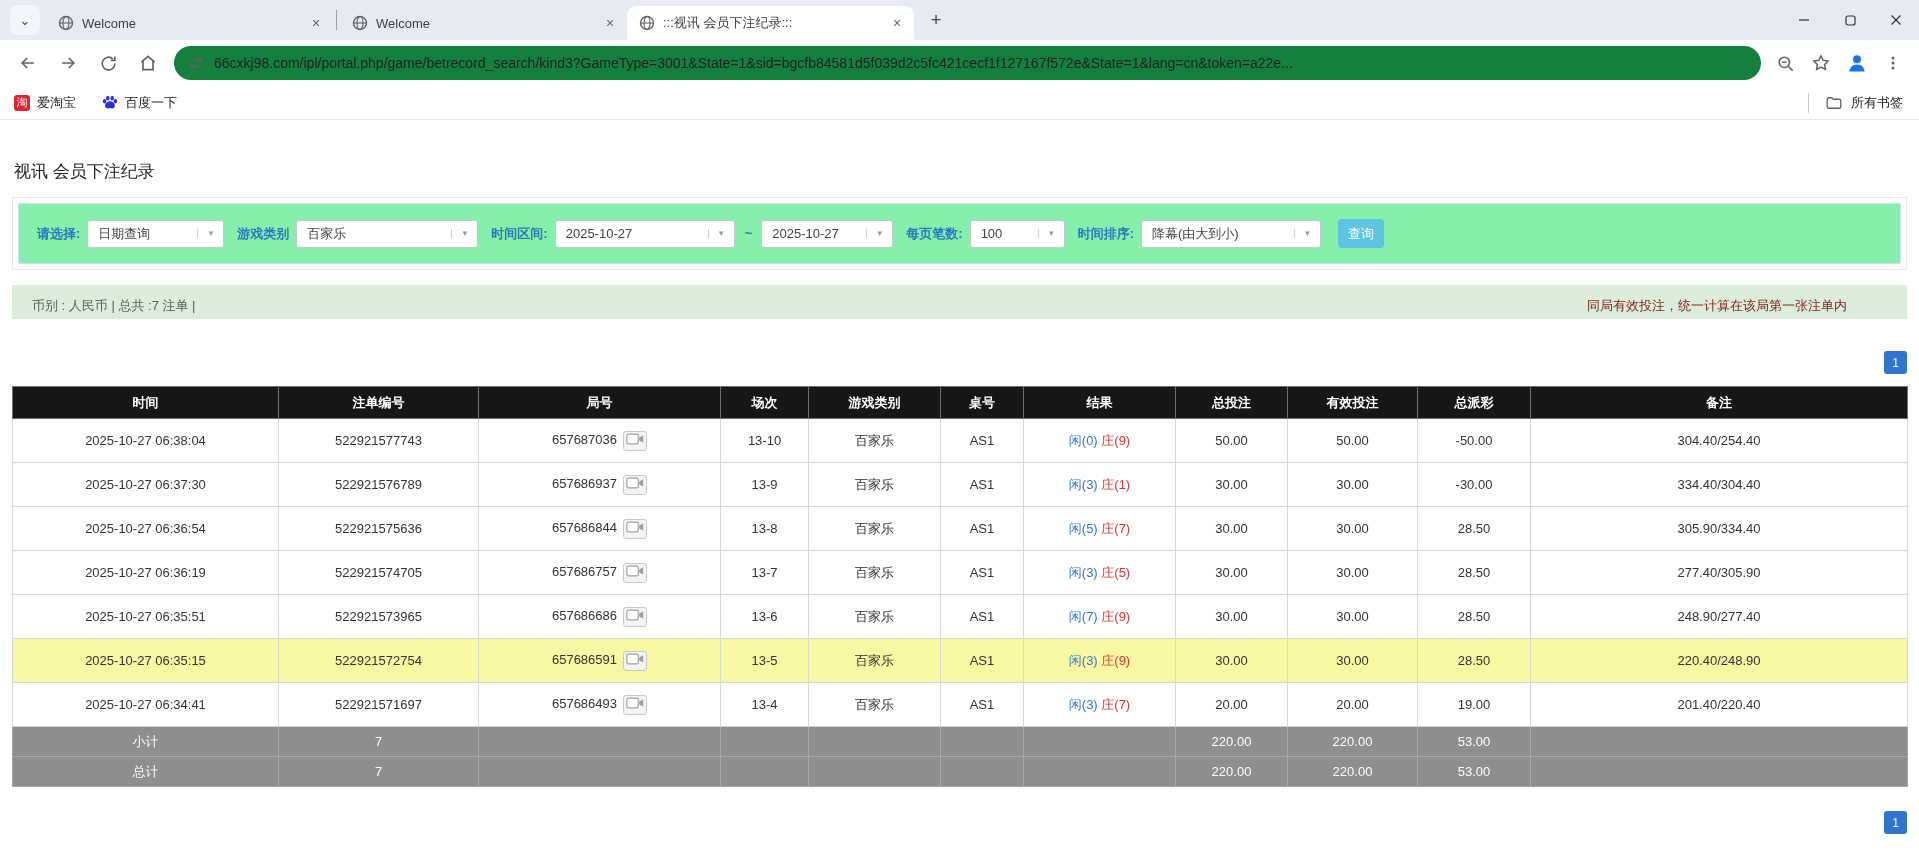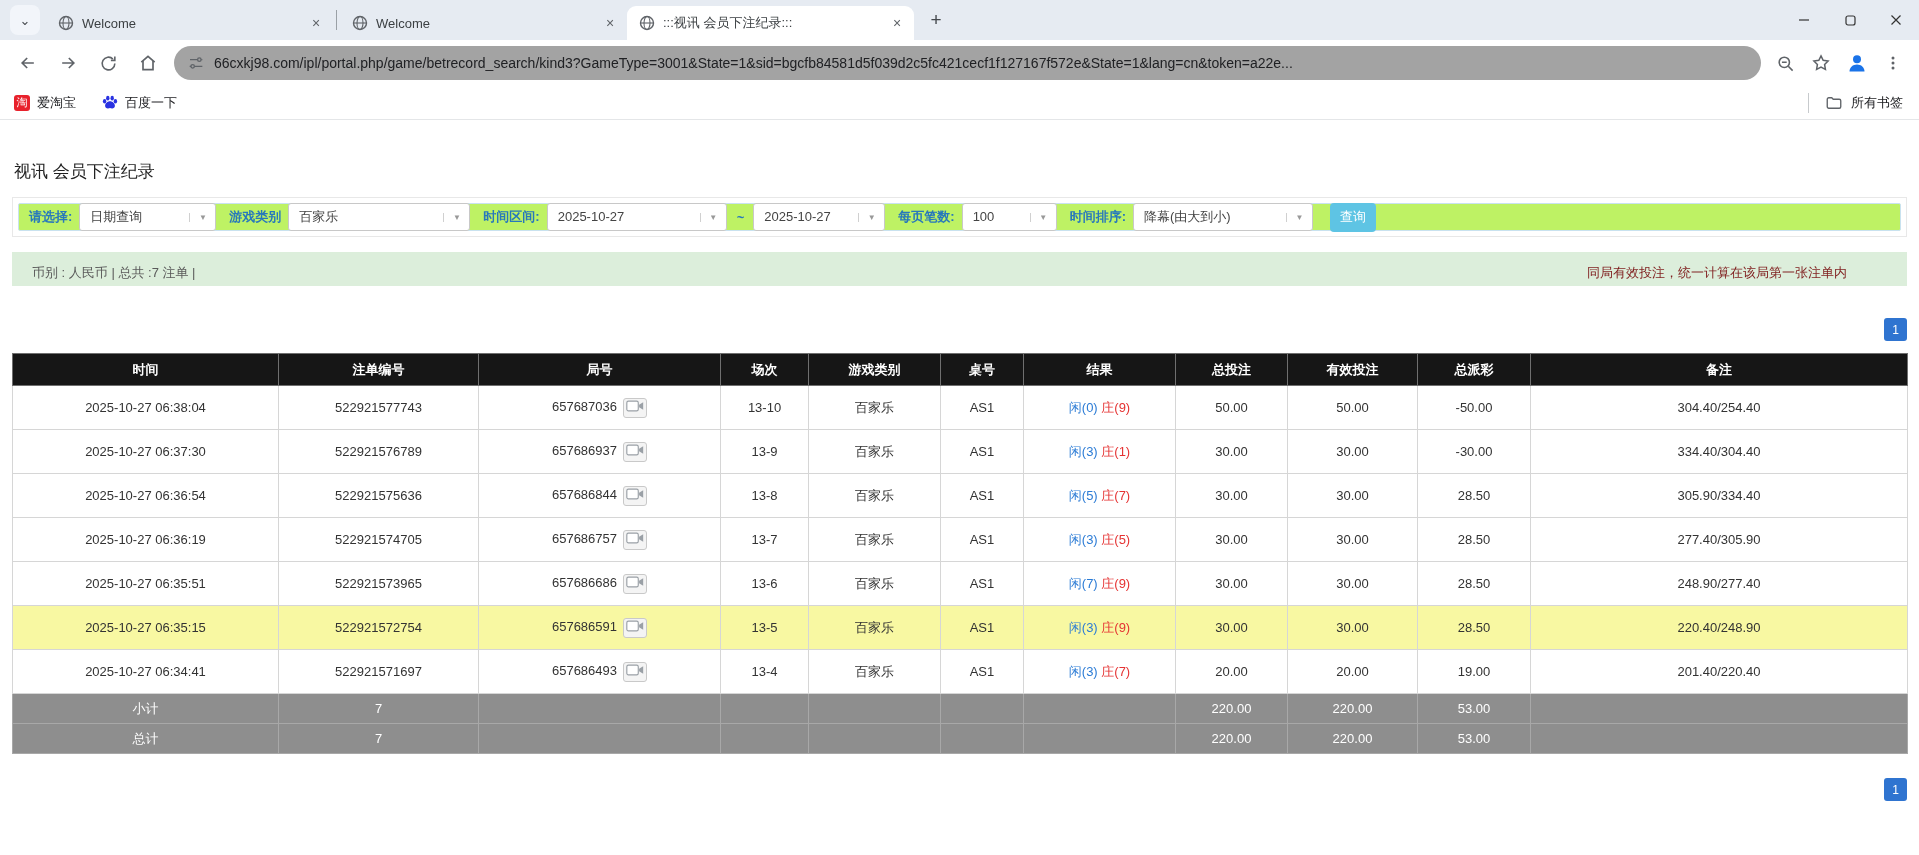--- a/index.html
+++ b/index.html
@@ -19,40 +19,40 @@
     font-size:14px; color:#5f6368; cursor:pointer; }
   .tab-divider { width:1px; height:20px; background:#9aa0a6; margin:0 3px; align-self:center; }
   .new-tab { width:28px; height:28px; margin-left:8px; align-self:center; display:flex; align-items:center;
     justify-content:center; font-size:19px; color:#45494d; cursor:pointer; }
   .win-controls { position:absolute; right:0; top:0; height:40px; display:flex; }
   .win-btn { width:46px; height:40px; display:flex; align-items:center; justify-content:center; cursor:pointer; }
 
   .toolbar { height:46px; background:#fff; display:flex; align-items:center; padding:0 8px; }
   .nav-btn { width:34px; height:34px; margin:0 3px; border-radius:50%; display:flex; align-items:center;
     justify-content:center; cursor:pointer; }
-  .omnibox { flex:1; height:34px; margin:3px 6px; background:#a3a3a3; border-radius:17px; display:flex;
+  .omnibox { flex:1; height:34px; margin:3px 6px; background:#15803d; border-radius:17px; display:flex;
     align-items:center; padding:0 14px; min-width:0; cursor:text; }
   .omnibox .url { font-size:14px; color:#202124; white-space:nowrap; overflow:hidden; margin-left:10px; }
   .right-ico { width:32px; height:32px; display:flex; align-items:center; justify-content:center; cursor:pointer; margin:0 2px; }
 
   .bookmarks { height:34px; background:#fff; display:flex; align-items:center; padding:0 14px; position:relative;
     border-bottom:1px solid #e4e6e8; }
   .bm-item { display:flex; align-items:center; gap:7px; margin-right:26px; font-size:13px; color:#202124; cursor:pointer; }
   .bm-taobao { width:16px; height:16px; background:#e8222c; border-radius:3px; color:#fff; font-size:11px;
     display:flex; align-items:center; justify-content:center; }
   .bm-right { position:absolute; right:16px; display:flex; align-items:center; gap:8px; font-size:13px; color:#202124; cursor:pointer; }
   .bm-vdiv { width:1px; height:20px; background:#c7cacd; margin-right:8px; }
 
   
   .content { padding:0 12px; }
   .page-title { font-size:17px; font-weight:400; color:#222; margin:40px 0 0 2px; }
 
   .filter-panel { margin-top:14px; border:1px solid #e8e8e8; background:#fff; padding:5px; }
-  .filter-bar { background:#bef264; border:1px solid #c9e2ef; border-radius:2px; height:28px;
-    display:flex; align-items:center; padding:0 10px; }
+  .filter-bar { background:#86efac; border:1px solid #c9e2ef; border-radius:2px; height:61px;
+    display:flex; align-items:center; padding:0 18px; }
   .flabel { color:#2778bc; font-weight:bold; font-size:13px; margin-right:7px; white-space:nowrap; }
   .select { height:28px; background:#fff; border:1px solid #c8c8c8; border-radius:3px; display:flex;
     align-items:center; margin-right:13px; cursor:pointer; }
   .sval { flex:1; font-size:13px; color:#444; line-height:26px; padding:0 10px; white-space:nowrap; overflow:hidden; }
   .sarrow { width:26px; border-left:1px solid #d0d0d0; display:flex; align-items:center; justify-content:center;
     color:#999; font-size:8px; }
   .tilde { color:#2778bc; font-weight:bold; margin:0 9px 0 -3px; font-size:13px; }
   .query-btn { width:46px; height:29px; background:#5ec4e4; border:none; border-radius:4px; color:#fff;
     font-size:13px; cursor:pointer; margin-left:4px; font-family:inherit; }
 

